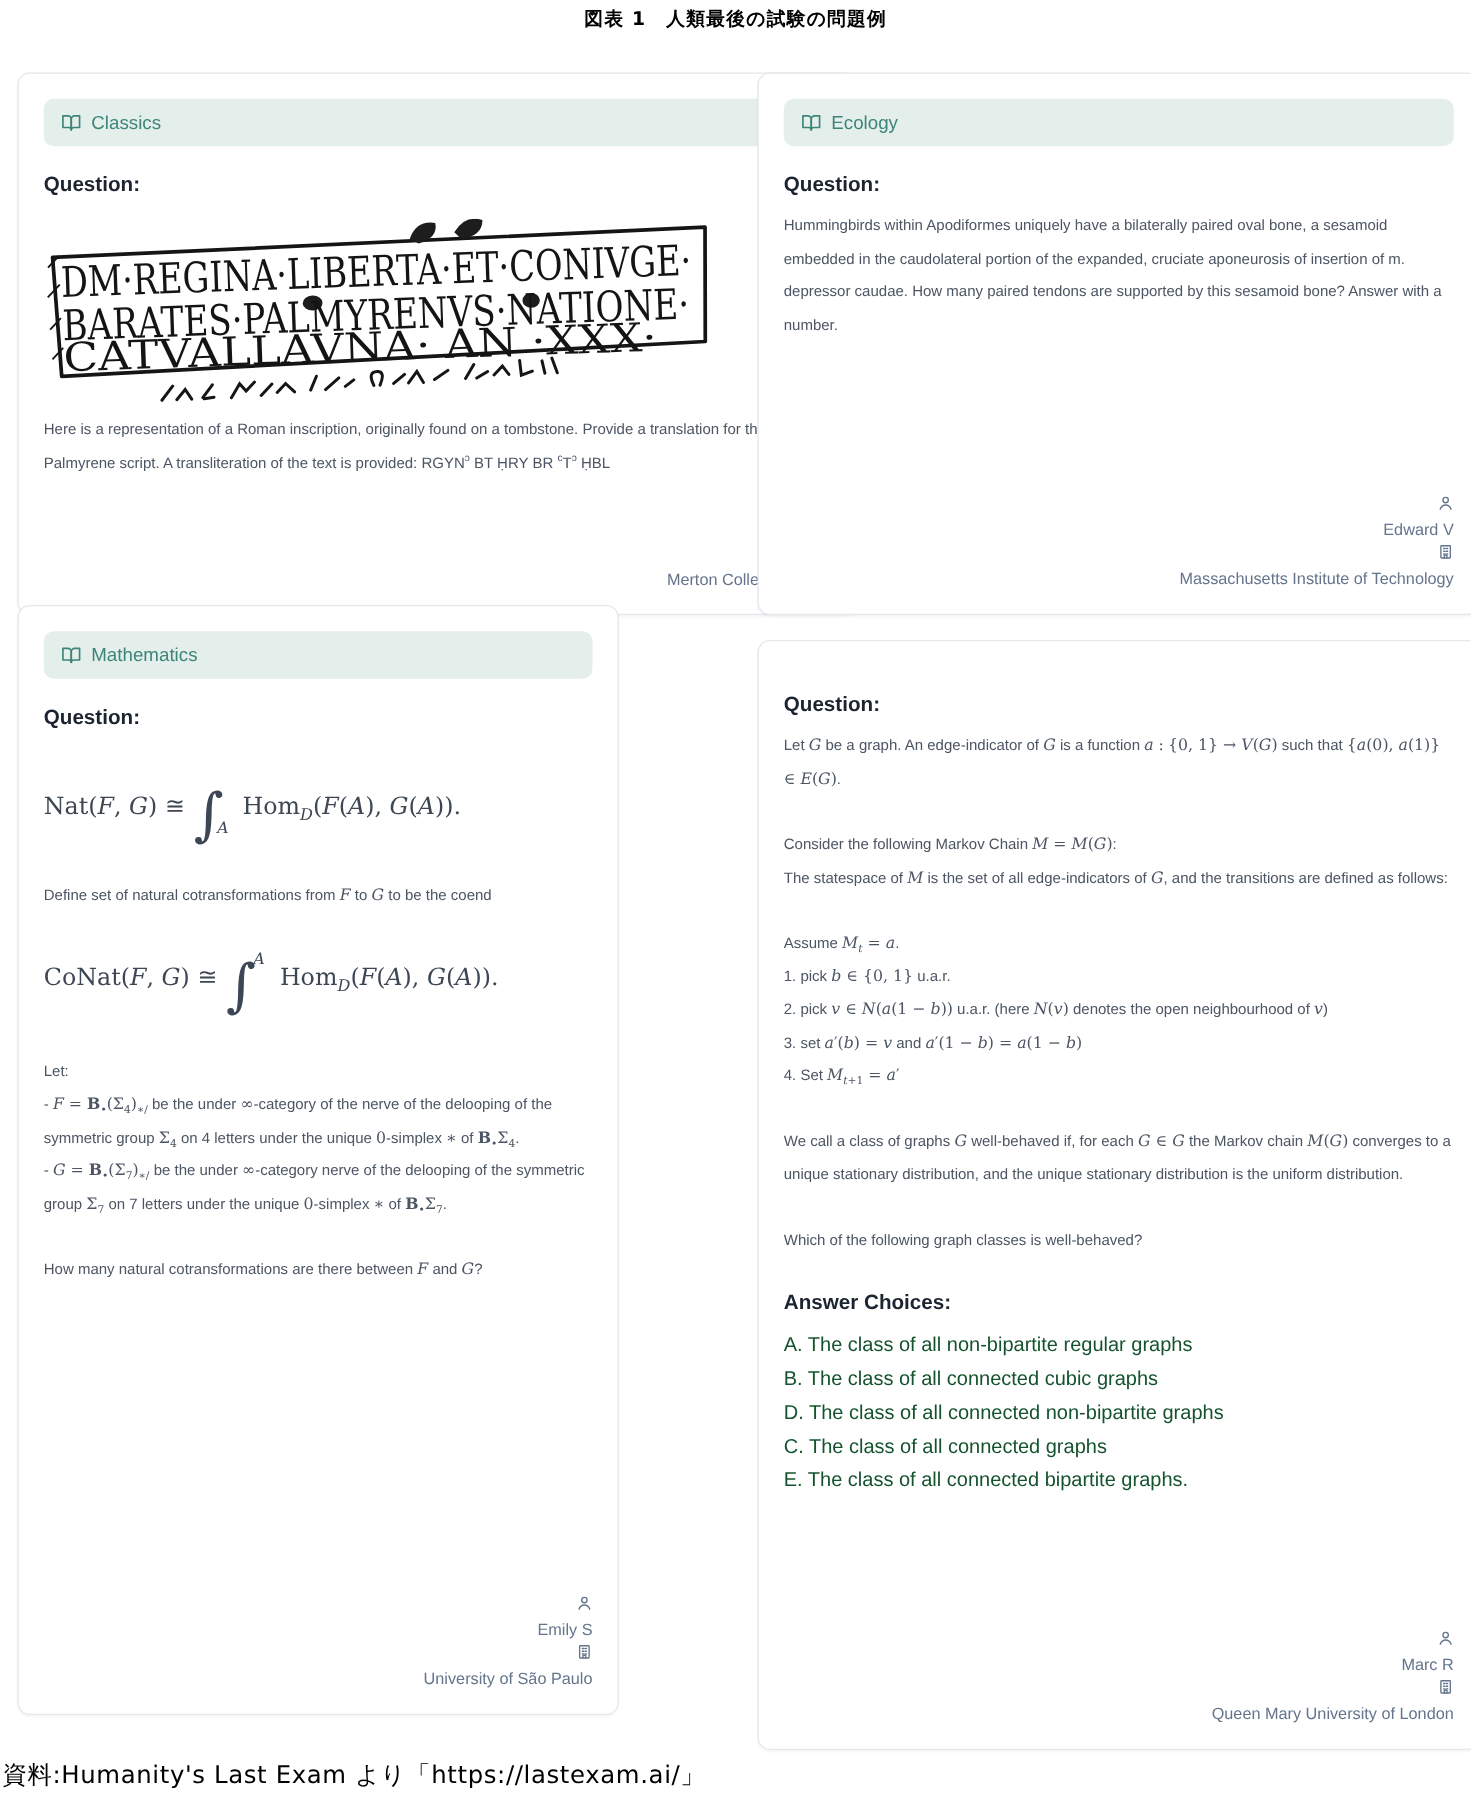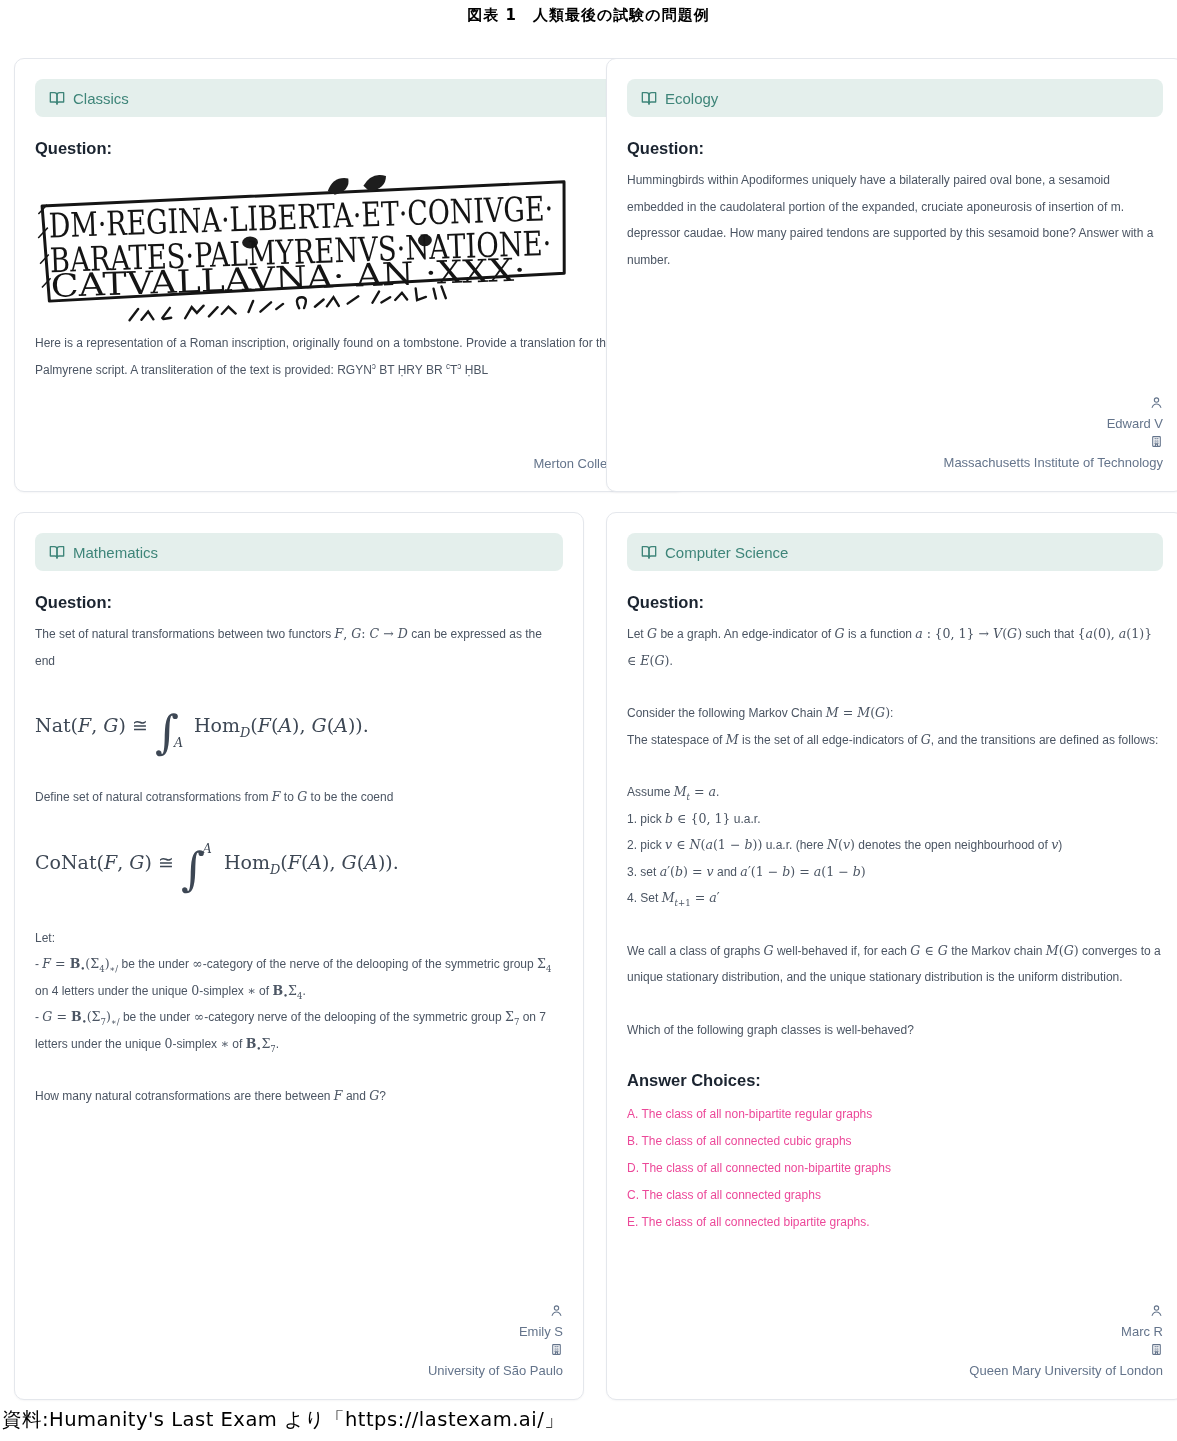--- a/index.html
+++ b/index.html
@@ -24,21 +24,21 @@
     background: #fff;
     border: 1px solid #e4e7ec;
     border-radius: 10px;
     padding: 20px;
     box-sizing: border-box;
     display: flex; flex-direction: column;
     box-shadow: 0 1px 2px rgba(16,24,40,.04);
   }
   #card-classics { left: 14px;  top: 58px;  width: 672px; height: 434px; }
   #card-ecology  { left: 606px; top: 58px;  width: 578px; height: 434px; }
-  #card-math     { left: 14px;  top: 512px; width: 570px; height: 888px; }
+  #card-math     { left: 14px;  top: 484px; width: 481px; height: 888px; }
   #card-cs       { left: 606px; top: 512px; width: 578px; height: 888px; }
 
   .cat-pill {
     flex: none;
     display: flex; align-items: center; gap: 8px;
     background: #e4efec;
     color: #3e8579;
     border-radius: 8px;
     height: 38px; padding: 0 14px;
     font-size: 15px; font-weight: 500;
@@ -76,21 +76,21 @@
   }
   .formula .isup {
     display: inline-block; font-size: 12.5px; font-style: italic;
     position: relative; top: -16px; left: -3px; margin-right: 3px;
   }
 
   .inscription { margin-top: 8px; }
   .inscription svg { display: block; }
 
   .choices { margin-top: 2px; }
-  .choice { color: #ec4899; font-size: 12px; line-height: 27px; }
+  .choice { color: #14532d; font-size: 16px; line-height: 27px; }
 
   .author {
     margin-top: auto;
     display: flex; flex-direction: column; gap: 3px;
     font-size: 13px; color: #64748b;
     padding-top: 14px;
   }
   .arow { display: flex; align-items: flex-end; gap: 6px; line-height: 17px; flex-direction: column; }
   .arow svg { width: 13px; height: 13px; stroke: #64748b; flex: none; }
 
@@ -184,21 +184,20 @@
 
   <div class="card" id="card-math">
     <div class="cat-pill">
       <svg viewBox="0 0 24 24" fill="none" stroke-width="2" stroke-linecap="round" stroke-linejoin="round">
         <path d="M2 4h6a4 4 0 0 1 4 4v13a3 3 0 0 0-3-3H2z"></path>
         <path d="M22 4h-6a4 4 0 0 0-4 4v13a3 3 0 0 1 3-3h7z"></path>
       </svg>
       <span>Mathematics</span>
     </div>
     <div class="q-label">Question:</div>
-    <p class="para">The set of natural transformations between two functors <span class="mx"><i>F</i>, <i>G</i>: <i>C</i> → <i>D</i></span> can be expressed as the end</p>
     <div class="formula">Nat(<i>F</i>, <i>G</i>) ≅ <span class="bigint">∫</span><span class="isub">A</span> Hom<sub><i>D</i></sub>(<i>F</i>(<i>A</i>), <i>G</i>(<i>A</i>)).</div>
     <p class="para">Define set of natural cotransformations from <span class="mx"><i>F</i></span> to <span class="mx"><i>G</i></span> to be the coend</p>
     <div class="formula" style="margin-bottom:34px">CoNat(<i>F</i>, <i>G</i>) ≅ <span class="bigint">∫</span><span class="isup">A</span> Hom<sub><i>D</i></sub>(<i>F</i>(<i>A</i>), <i>G</i>(<i>A</i>)).</div>
     <p class="para">Let:<br>- <span class="mx"><i>F</i> = <b>B</b><sub>•</sub>(Σ<sub>4</sub>)<sub>∗/</sub></span> be the under <span class="mx">∞</span>-category of the nerve of the delooping of the symmetric group <span class="mx">Σ<sub>4</sub></span> on 4 letters under the unique <span class="mx">0</span>-simplex <span class="mx">∗</span> of <span class="mx"><b>B</b><sub>•</sub>Σ<sub>4</sub></span>.<br>- <span class="mx"><i>G</i> = <b>B</b><sub>•</sub>(Σ<sub>7</sub>)<sub>∗/</sub></span> be the under <span class="mx">∞</span>-category nerve of the delooping of the symmetric group <span class="mx">Σ<sub>7</sub></span> on 7 letters under the unique <span class="mx">0</span>-simplex <span class="mx">∗</span> of <span class="mx"><b>B</b><sub>•</sub>Σ<sub>7</sub></span>.</p>
     <p class="para gap">How many natural cotransformations are there between <span class="mx"><i>F</i></span> and <span class="mx"><i>G</i></span>?</p>
     <div class="author">
       <div class="arow">
         <svg viewBox="0 0 24 24" fill="none" stroke-width="2" stroke-linecap="round">
             <circle cx="12" cy="7.5" r="4"></circle>
             <path d="M4 21c1.6-4.2 5-6.2 8-6.2s6.4 2 8 6.2"></path>
@@ -210,27 +209,20 @@
             <rect x="5" y="3" width="14" height="18" rx="1"></rect>
             <path d="M10 21v-4h4v4"></path>
             <path d="M9 7h2M13 7h2M9 11h2M13 11h2M9 15h2M13 15h2"></path>
           </svg>
         <span>University of São Paulo</span>
       </div>
     </div>
   </div>
 
   <div class="card" id="card-cs">
-    <div class="cat-pill">
-      <svg viewBox="0 0 24 24" fill="none" stroke-width="2" stroke-linecap="round" stroke-linejoin="round">
-        <path d="M2 4h6a4 4 0 0 1 4 4v13a3 3 0 0 0-3-3H2z"></path>
-        <path d="M22 4h-6a4 4 0 0 0-4 4v13a3 3 0 0 1 3-3h7z"></path>
-      </svg>
-      <span>Computer Science</span>
-    </div>
     <div class="q-label">Question:</div>
     <p class="para">Let <span class="mx"><i>G</i></span> be a graph. An edge-indicator of <span class="mx"><i>G</i></span> is a function <span class="mx"><i>a</i> :</span> <span class="mx">{0, 1} → <i>V</i>(<i>G</i>)</span> such that <span class="mx">{<i>a</i>(0), <i>a</i>(1)} ∈ <i>E</i>(<i>G</i>)</span>.</p>
     <p class="para gap">Consider the following Markov Chain <span class="mx"><i>M</i> = <i>M</i>(<i>G</i>)</span>:<br>The statespace of <span class="mx"><i>M</i></span> is the set of all edge-indicators of <span class="mx"><i>G</i></span>, and the transitions are defined as follows:</p>
     <p class="para gap">Assume <span class="mx"><i>M</i><sub><i>t</i></sub> = <i>a</i></span>.<br>1. pick <span class="mx"><i>b</i> ∈ {0, 1}</span> u.a.r.<br>2. pick <span class="mx"><i>v</i> ∈ <i>N</i>(<i>a</i>(1 − <i>b</i>))</span> u.a.r. (here <span class="mx"><i>N</i>(<i>v</i>)</span> denotes the open neighbourhood of <span class="mx"><i>v</i></span>)<br>3. set <span class="mx"><i>a</i>′(<i>b</i>) = <i>v</i></span> and <span class="mx"><i>a</i>′(1 − <i>b</i>) = <i>a</i>(1 − <i>b</i>)</span><br>4. Set <span class="mx"><i>M</i><sub><i>t</i>+1</sub> = <i>a</i>′</span></p>
     <p class="para gap">We call a class of graphs <span class="mx"><i>G</i></span> well-behaved if, for each <span class="mx"><i>G</i> ∈ <i>G</i></span> the Markov chain <span class="mx"><i>M</i>(<i>G</i>)</span> converges to a unique stationary distribution, and the unique stationary distribution is the uniform distribution.</p>
     <p class="para gap">Which of the following graph classes is well-behaved?</p>
     <div class="q-label" style="margin-top:24px">Answer Choices:</div>
     <div class="choices">
       <div class="choice">A. The class of all non-bipartite regular graphs</div>
       <div class="choice">B. The class of all connected cubic graphs</div>

